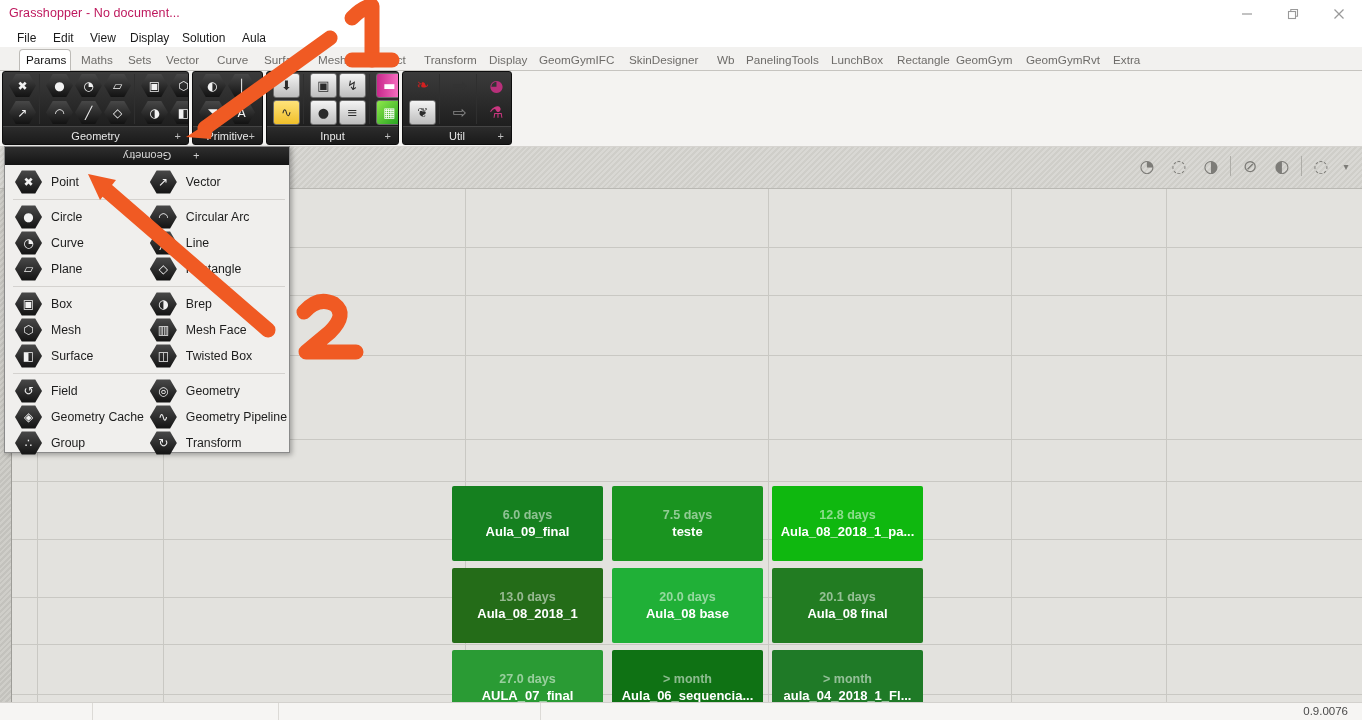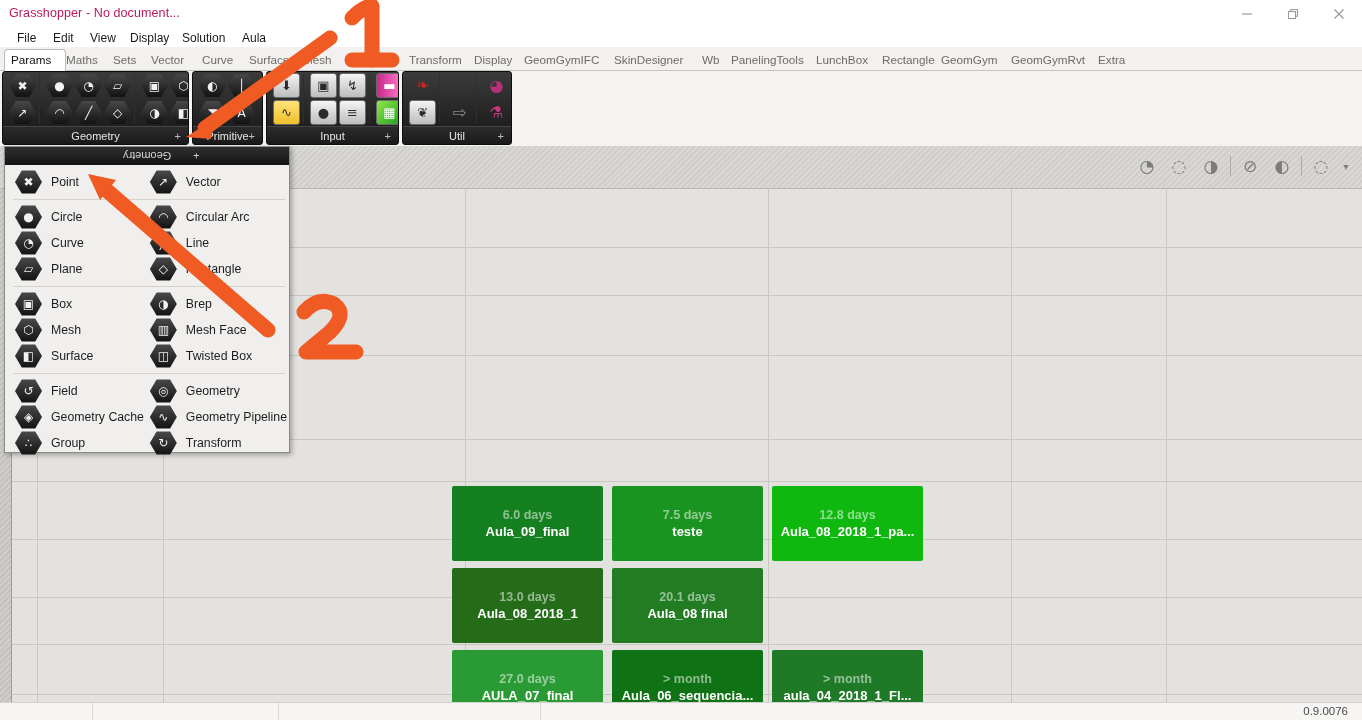--- a/index.html
+++ b/index.html
@@ -43,21 +43,21 @@
 
   
   .tabstrip {
     position: absolute; left: 0; top: 47px; width: 1362px; height: 24px;
     background: #f2f1ef;
     border-bottom: 1px solid #c6c4c0;
   }
   .tab {
     position: absolute; top: 3px; height: 21px;
     font-size: 11.7px; color: #6e6c69;
-    padding: 3px 14px 0 6px; white-space: nowrap; cursor: default;
+    padding: 3px 4px 0 6px; white-space: nowrap; cursor: default; margin-left: 15px;
   }
   .tab.active {
     color: #111; background: #ffffff;
     border: 1px solid #bdbbb7; border-bottom: none;
     border-radius: 4px 4px 0 0;
     top: 2px; height: 23px;
     padding-top: 3px;
     font-weight: normal;
   }
 
@@ -541,20 +541,24 @@
           <div class="tile" style="background:#0fb80f">
             <div class="days">12.8 days</div>
             <div class="name">Aula_08_2018_1_pa...</div>
           </div>
         </div>
         <div class="trow">
           <div class="tile" style="background:#246c18">
             <div class="days">13.0 days</div>
             <div class="name">Aula_08_2018_1</div>
           </div>
+          <div class="tile" style="background:#20b037">
+            <div class="days">20.0 days</div>
+            <div class="name">Aula_08 base</div>
+          </div>
           <div class="tile" style="background:#227c22">
             <div class="days">20.1 days</div>
             <div class="name">Aula_08 final</div>
           </div>
         </div>
         <div class="trow">
           <div class="tile" style="background:#2a9b34">
             <div class="days">27.0 days</div>
             <div class="name">AULA_07_final</div>
           </div>

